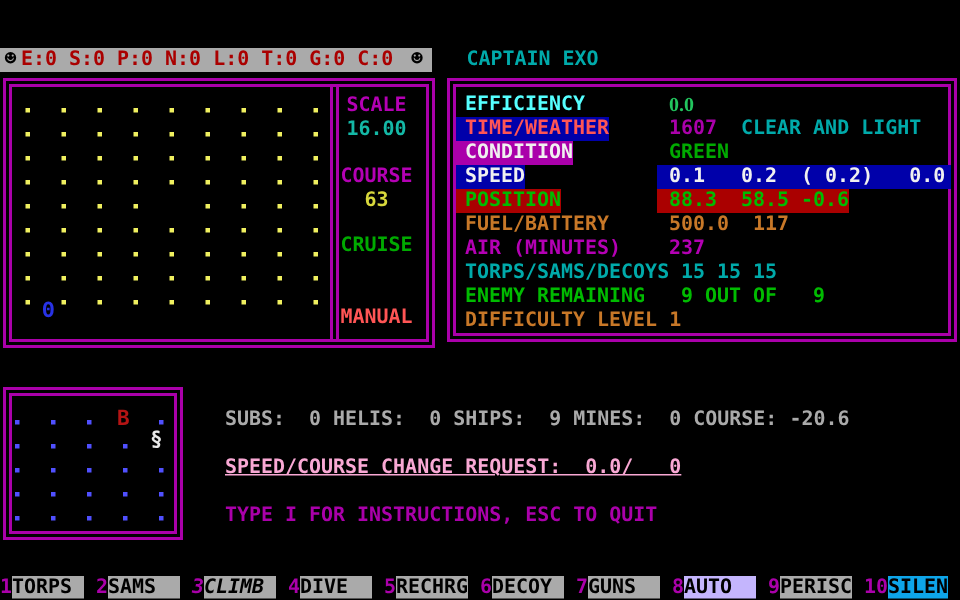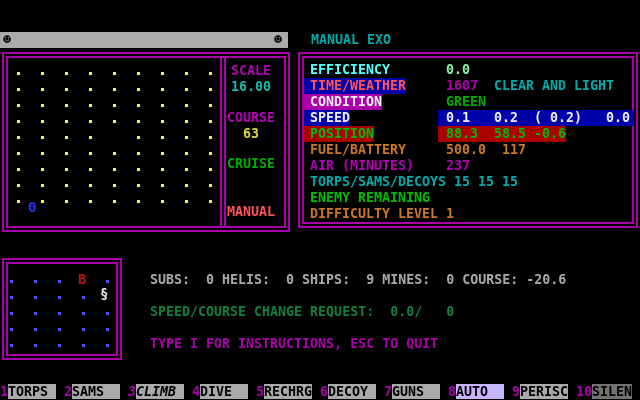--- a/index.html
+++ b/index.html
@@ -22,39 +22,40 @@
   .scale-item{position:absolute;left:214px;width:58px;text-align:center;}
   .c-scale-label{color:#b400b4}.c-scale-value{color:#14b8a6}
   .c-course-label{color:#b400b4}.c-course-value{color:#d8d83c}
   .c-cruise{color:#00aa00}.c-manual{color:#ff5555}
   
   .rp-row{position:absolute;left:0;width:100%;height:16px;}
   .rp-label{position:absolute;left:0;top:0;padding-left:6px;white-space:pre;}
   .rp-value{position:absolute;top:0;white-space:pre;}
   
   .line-counts{left:150px;top:272px;color:#aaaaaa;}
-  .line-request{left:150px;top:304px;color:#15803d;}
+  .line-request{left:150px;top:304px;color:#f9a8d4;text-decoration:underline;}
   .line-help{left:150px;top:336px;color:#aa00aa;}
   
   .fbar{left:0;top:384px;width:640px;height:16px;}
   .fkey{position:absolute;top:0;height:16px;}
   .fnum{color:#aa00aa;white-space:pre;}
   .flabel{color:#000;background:#aaaaaa;white-space:pre;}
 </style>
 </head>
 <body>
 
 <div class="screen">
 
   <div class="abs top-bar">
     <span class="face pre" style="left:3px">☻</span>
+    <span class="stxt pre">E:0 S:0 P:0 N:0 L:0 T:0 G:0 C:0</span>
     <span class="face pre" style="left:274px">☻</span>
   </div>
 
-  <div class="abs captain pre">MANUAL EXO</div>
+  <div class="abs captain pre">CAPTAIN EXO</div>
 
   <div class="dbl" style="left:2px;top:52px;width:288px;height:180px">
     <div class="dbl-in">
       <div id="radar-canvas">
           <div class="dot" style="left: 9px; top: 14px; height: 3px; width: 3px; background: rgb(240, 240, 96);"></div>
           <div class="dot" style="left: 33px; top: 14px; height: 3px; width: 3px; background: rgb(240, 240, 96);"></div>
           <div class="dot" style="left: 57px; top: 14px; height: 3px; width: 3px; background: rgb(240, 240, 96);"></div>
           <div class="dot" style="left: 81px; top: 14px; height: 3px; width: 3px; background: rgb(240, 240, 96);"></div>
           <div class="dot" style="left: 105px; top: 14px; height: 3px; width: 3px; background: rgb(240, 240, 96);"></div>
           <div class="dot" style="left: 129px; top: 14px; height: 3px; width: 3px; background: rgb(240, 240, 96);"></div>
@@ -142,21 +143,21 @@
       <div class="scale-item c-course-value" style="top:68px">63</div>
       <div class="scale-item c-cruise" style="top:98px">CRUISE</div>
       <div class="scale-item c-manual" style="top:146px">MANUAL</div>
     </div>
   </div>
 
   <div class="dbl" style="left:298px;top:52px;width:340px;height:176px">
     <div class="dbl-in" id="rp-rows">
         <div class="rp-row" style="top: 4px;">
           <span class="rp-label" style="color: rgb(85, 255, 255);">EFFICIENCY</span>
-          <span class="rp-value" style="left: 142px;"><span style="color: #86efac;">0.0</span></span>
+          <span class="rp-value" style="left: 142px;"><span style="color: #22c55e; font-family: Liberation Serif, serif;">0.0</span></span>
         </div>
         <div class="rp-row" style="top: 20px;">
           <span class="rp-label" style="color: rgb(255, 85, 85); background: rgb(0, 0, 170);">TIME/WEATHER</span>
           <span class="rp-value" style="left: 142px;"><span style="color: rgb(170, 0, 170);">1607</span><span style="color: rgb(0, 170, 170);">  CLEAR AND LIGHT</span></span>
         </div>
         <div class="rp-row" style="top: 36px;">
           <span class="rp-label" style="color: rgb(240, 240, 240); background: rgb(170, 0, 170);">CONDITION</span>
           <span class="rp-value" style="left: 142px;"><span style="color: rgb(0, 170, 0);">GREEN</span></span>
         </div>
         <div class="rp-row" style="top: 52px;">
@@ -174,20 +175,21 @@
         <div class="rp-row" style="top: 100px;">
           <span class="rp-label" style="color: rgb(180, 0, 180);">AIR (MINUTES)</span>
           <span class="rp-value" style="left: 142px;"><span style="color: rgb(180, 0, 180);">237</span></span>
         </div>
         <div class="rp-row" style="top: 116px;">
           <span class="rp-label" style="color: rgb(0, 170, 170);">TORPS/SAMS/DECOYS</span>
           <span class="rp-value" style="left: 150px;"><span style="color: rgb(0, 170, 170);">15 15 15</span></span>
         </div>
         <div class="rp-row" style="top: 132px;">
           <span class="rp-label" style="color: rgb(0, 187, 0);">ENEMY REMAINING</span>
+          <span class="rp-value" style="left: 150px;"><span style="color: rgb(0, 187, 0);">9 OUT OF   9</span></span>
         </div>
         <div class="rp-row" style="top: 148px;">
           <span class="rp-label" style="color: rgb(200, 120, 40);">DIFFICULTY LEVEL 1</span>
         </div>
       </div>
   </div>
 
   <div class="dbl" style="left:2px;top:258px;width:120px;height:102px">
     <div class="dbl-in">
       <div id="map-canvas">
@@ -227,16 +229,16 @@
   <div class="abs fbar" id="fbar">
       <div class="fkey" style="left: 0px;"><span class="fnum" style="color: rgb(170, 0, 170);">1</span><span class="flabel" style="color: rgb(0, 0, 0); background: rgb(170, 170, 170);">TORPS </span></div>
       <div class="fkey" style="left: 64px;"><span class="fnum" style="color: rgb(170, 0, 170);">2</span><span class="flabel" style="color: rgb(0, 0, 0); background: rgb(170, 170, 170);">SAMS  </span></div>
       <div class="fkey" style="left: 128px; font-style: italic;"><span class="fnum" style="color: rgb(170, 0, 170);">3</span><span class="flabel" style="color: rgb(0, 0, 0); background: rgb(170, 170, 170);">CLIMB </span></div>
       <div class="fkey" style="left: 192px;"><span class="fnum" style="color: rgb(170, 0, 170);">4</span><span class="flabel" style="color: rgb(0, 0, 0); background: rgb(170, 170, 170);">DIVE  </span></div>
       <div class="fkey" style="left: 256px;"><span class="fnum" style="color: rgb(170, 0, 170);">5</span><span class="flabel" style="color: rgb(0, 0, 0); background: rgb(170, 170, 170);">RECHRG</span></div>
       <div class="fkey" style="left: 320px;"><span class="fnum" style="color: rgb(170, 0, 170);">6</span><span class="flabel" style="color: rgb(0, 0, 0); background: rgb(170, 170, 170);">DECOY </span></div>
       <div class="fkey" style="left: 384px;"><span class="fnum" style="color: rgb(170, 0, 170);">7</span><span class="flabel" style="color: rgb(0, 0, 0); background: rgb(170, 170, 170);">GUNS  </span></div>
       <div class="fkey" style="left: 448px;"><span class="fnum" style="color: rgb(170, 0, 170);">8</span><span class="flabel" style="color: rgb(0, 0, 0); background: #c4b5fd;">AUTO  </span></div>
       <div class="fkey" style="left: 512px;"><span class="fnum" style="color: rgb(170, 0, 170);">9</span><span class="flabel" style="color: rgb(0, 0, 0); background: rgb(170, 170, 170);">PERISC</span></div>
-      <div class="fkey" style="left: 576px;"><span class="fnum" style="color: rgb(170, 0, 170);">10</span><span class="flabel" style="color: rgb(0, 0, 0); background: #737373; text-align: right;">SILEN</span></div>
+      <div class="fkey" style="left: 576px;"><span class="fnum" style="color: rgb(170, 0, 170);">10</span><span class="flabel" style="color: rgb(0, 0, 0); background: #0ea5e9; text-align: right;">SILEN</span></div>
     </div>
 
 </div>
 
 </body></html>

